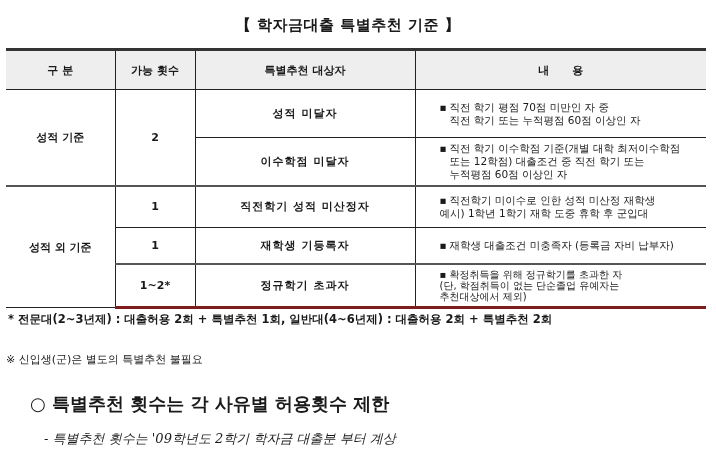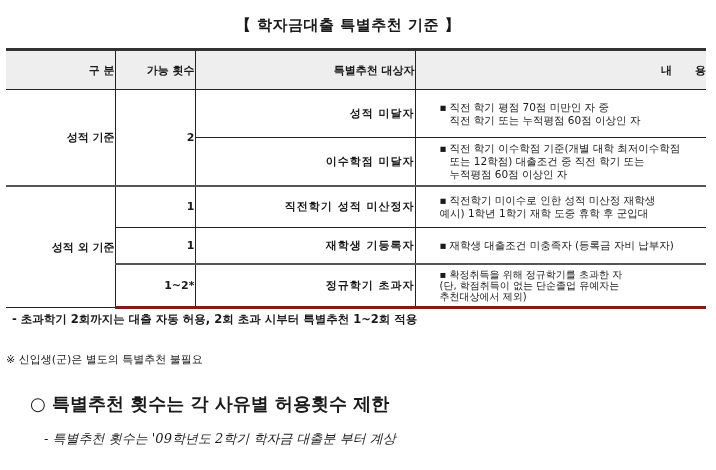--- a/index.html
+++ b/index.html
@@ -2,21 +2,21 @@
 <html><head>
   <meta charset="utf-8">
   <style>
     html, body { margin: 0; padding: 0; background: #ffffff; }
     body { width: 716px; height: 470px; position: relative; overflow: hidden;
            font-family: "DejaVu Sans", "Liberation Sans", sans-serif; color: #1a1a1a; }
     .title { position: absolute; left: 0; top: 16px; width: 696px; text-align: center;
              font-size: 15px; font-weight: bold; letter-spacing: 0.5px; }
     table.main { position: absolute; left: 6px; top: 48px; width: 700px;
                  border-collapse: collapse; table-layout: fixed; font-size: 11px; }
-    table.main td, table.main th { border: 1px solid #222; padding: 0; text-align: right;
+    table.main td, table.main th { border: 1px solid #222; padding: 0; text-align: center;
                  vertical-align: middle; }
     table.main tr:first-child th { border-top: 3px solid #333; }
     table.main tr:last-child td { border-bottom: 3px solid #7f1d1d; }
     table.main th { background: #eeeeee; height: 38px; font-weight: bold; font-size: 11px; }
     table.main td.left-edge, table.main th.left-edge { border-left: none; }
     table.main td.right-edge, table.main th.right-edge { border-right: none; }
     .cat { font-weight: bold; }
     .target { font-weight: bold; letter-spacing: 1px; }
     .count { font-weight: bold; }
     .content { text-align: left !important; padding: 4px 24px !important; font-size: 10.5px; line-height: 13px; }
@@ -89,18 +89,18 @@
     <td class="content right-edge" style="line-height:11px;font-size:10px">
       <span class="bullet">▪</span><span>확정취득을 위해 정규학기를 초과한 자</span><br>
       <span>(단, 학점취득이 없는 단순졸업 유예자는</span><br>
       <span>추천대상에서 제외)</span>
     </td>
   </tr>
 </tbody>
   </table>
 
 <div class="notes">
-  <div style="white-space:pre"> - 초과학기 2회까지는 대출 자동 허용, 2회 초과 시부터 특별추천 1~2회 적용</div>
+  <div>* 전문대(2~3년제) : 대출허용 2회 + 특별추천 1회, 일반대(4~6년제) : 대출허용 2회 + 특별추천 2회</div>
 </div>
 <div class="note3">※ 신입생(군)은 별도의 특별추천 불필요</div>
 
 <div class="big1">○ 특별추천 횟수는 각 사유별 허용횟수 제한</div>
 <div class="big2">- 특별추천 횟수는 '09학년도 2학기 학자금 대출분 부터 계상</div>
 
 </body></html>

